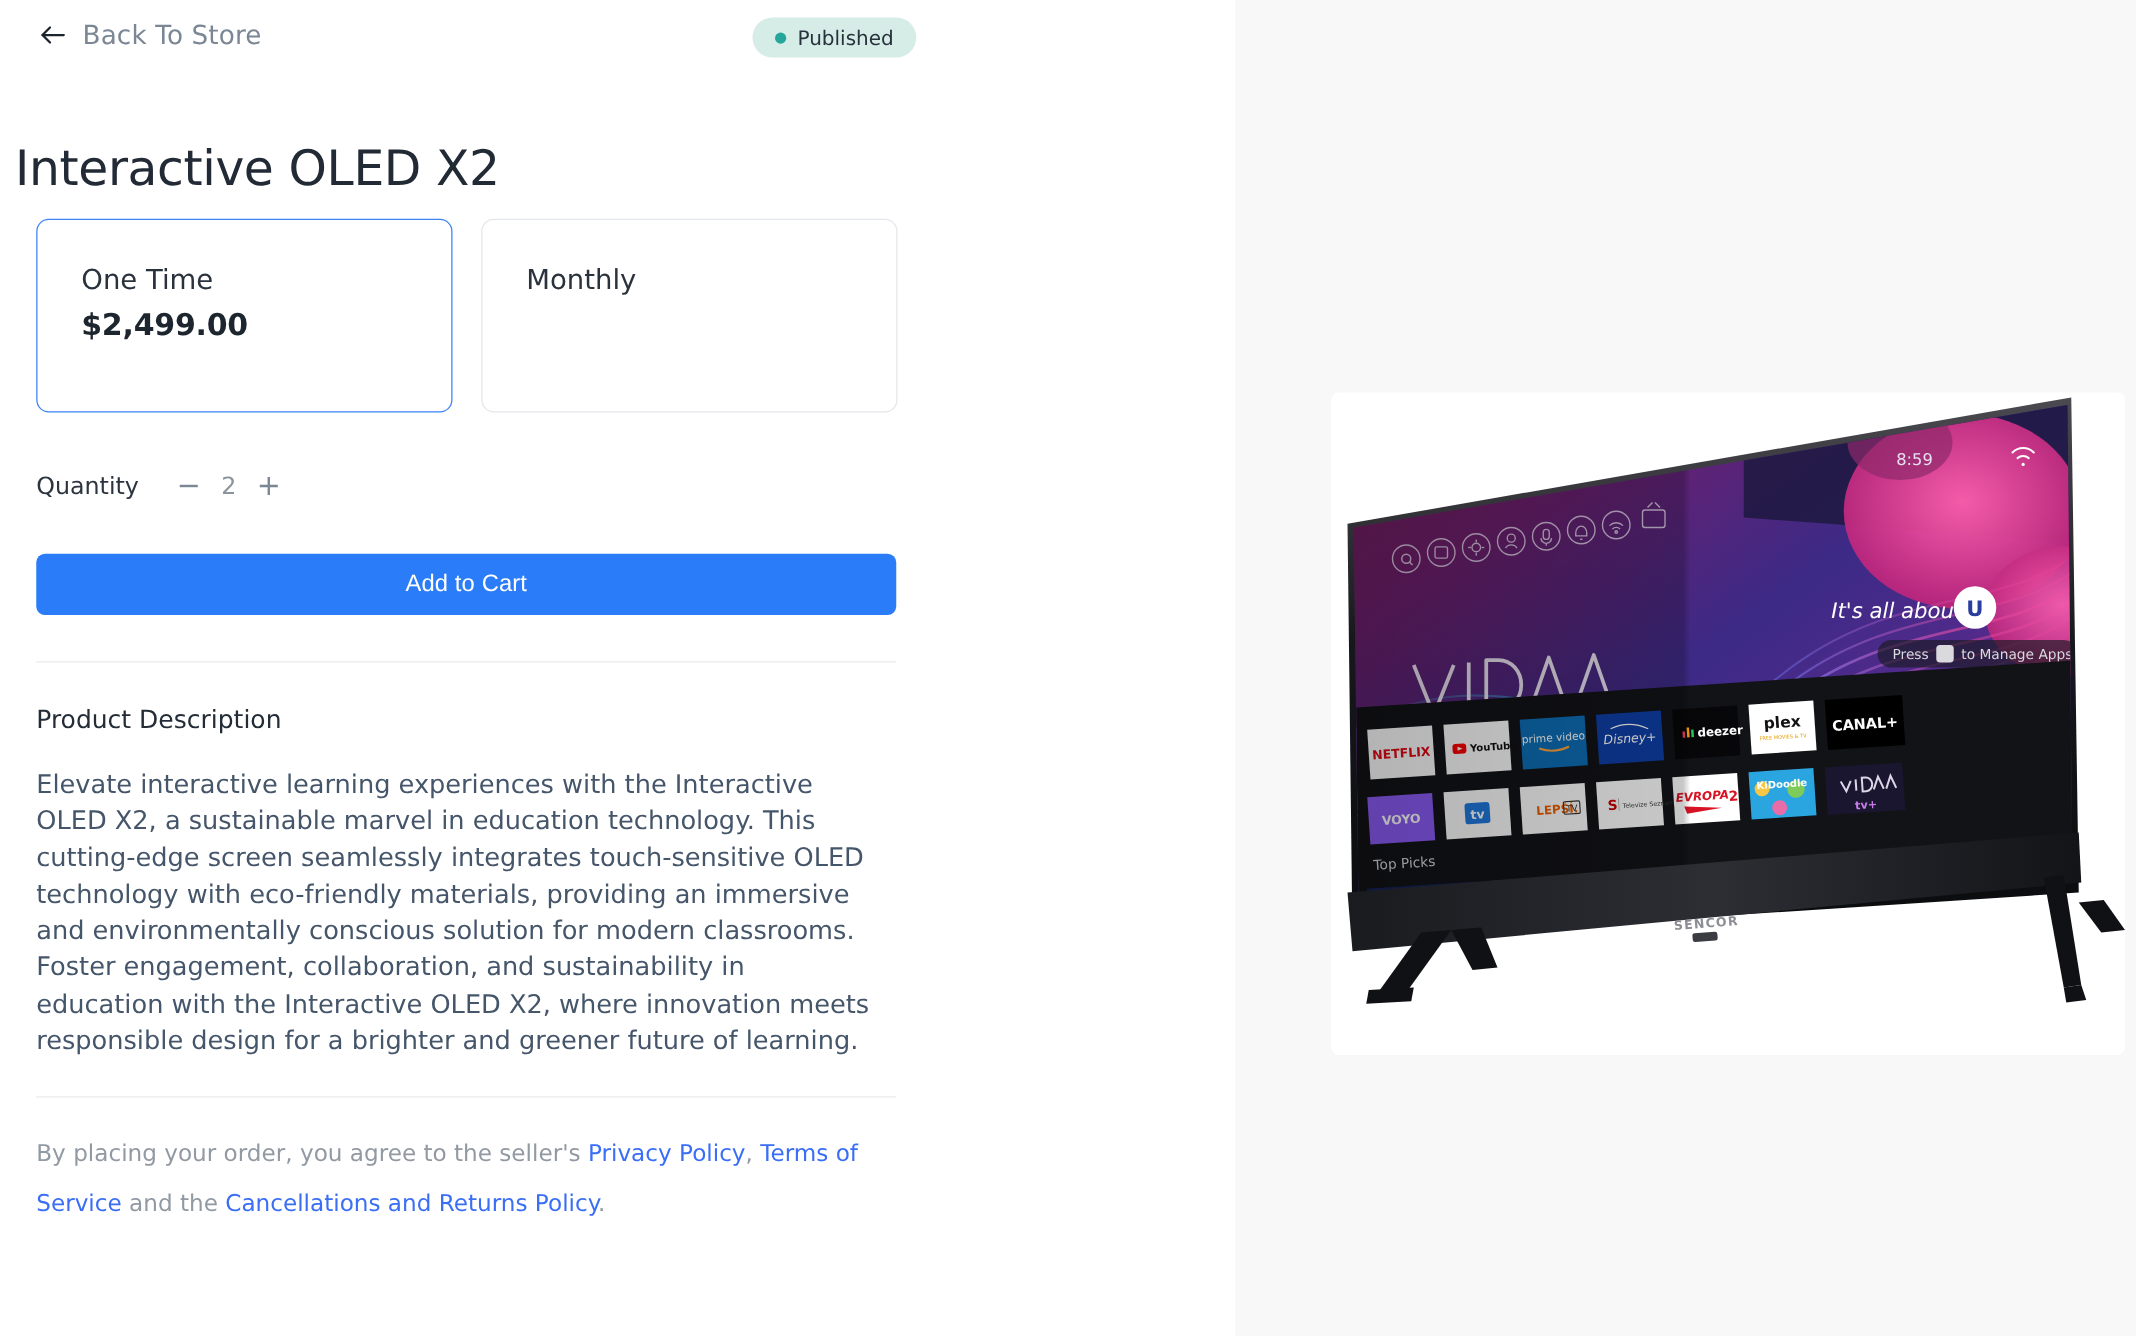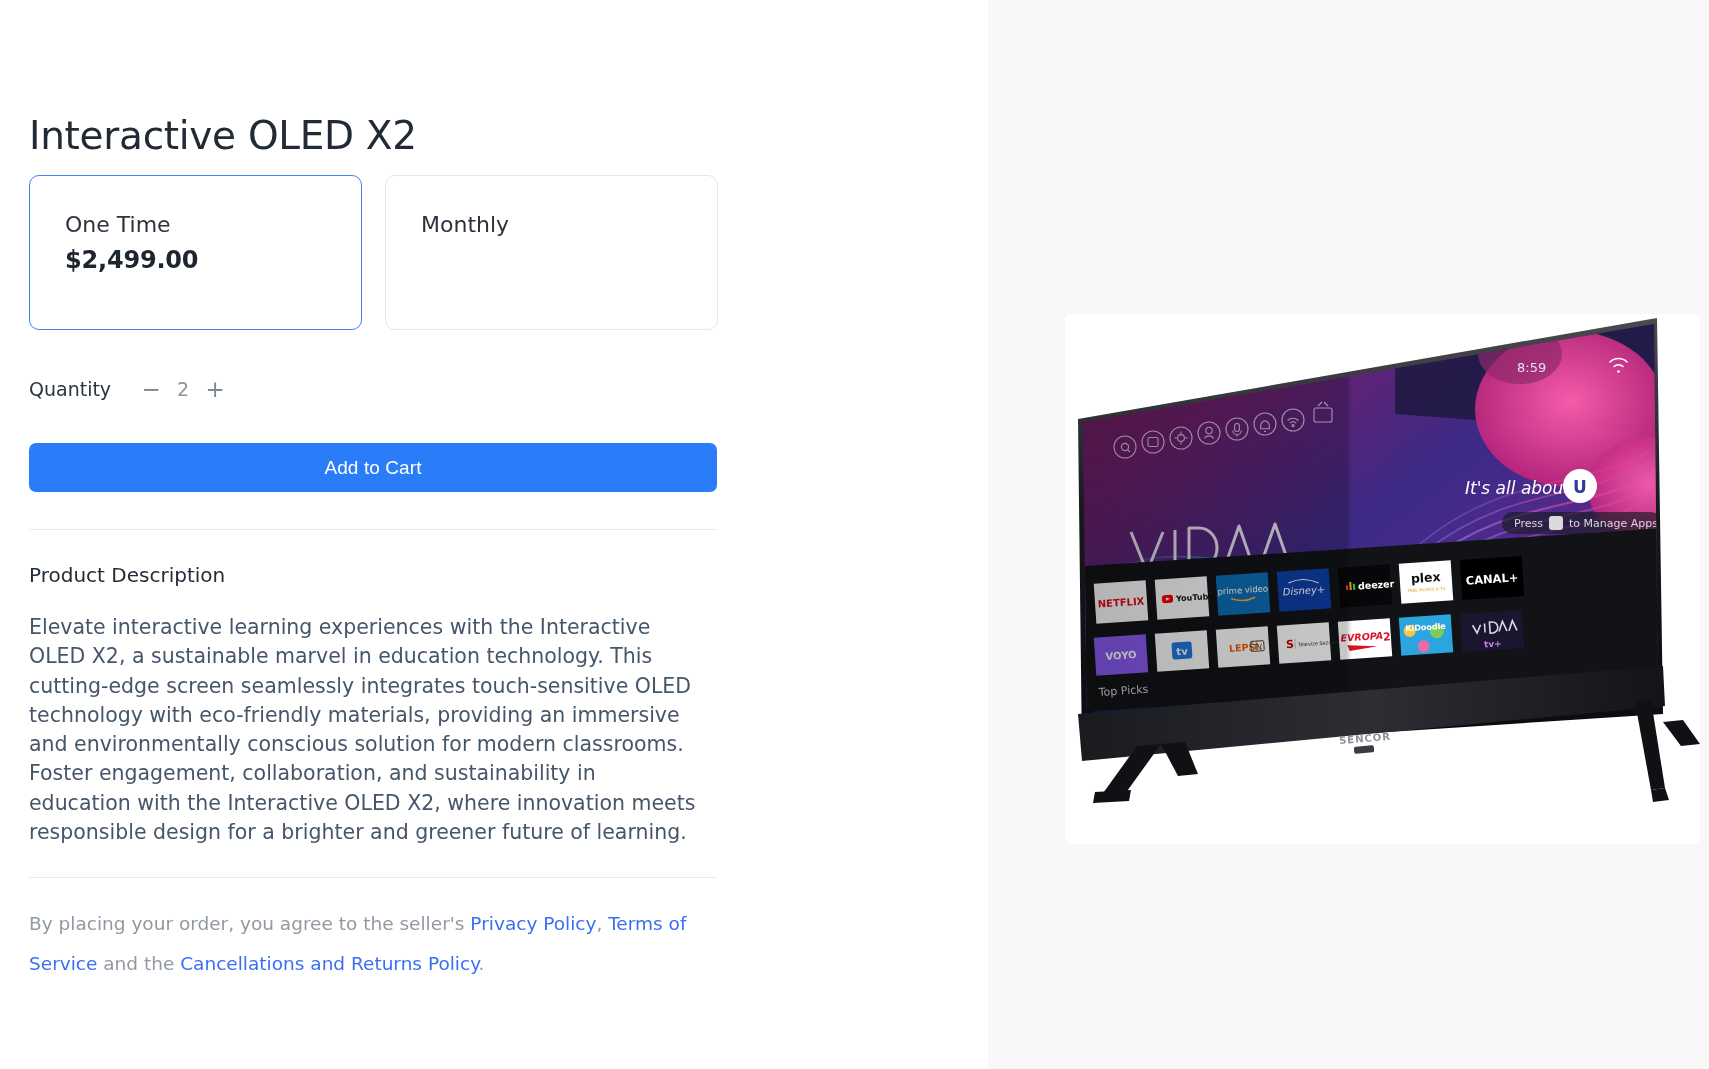--- a/index.html
+++ b/index.html
@@ -35,21 +35,21 @@
   .status-badge {
     position: absolute; right: 255px; top: 14px;
     background: #d5ece7; border-radius: 16px;
     height: 32px; padding: 0 18px;
     display: flex; align-items: center; gap: 9px;
   }
   .status-dot { width: 9px; height: 9px; border-radius: 50%; background: #26a69a; display:block; }
   .status-text { font-size: 16px; color: #27323c; }
 
   .title {
-    position: absolute; left: 29px; top: 113px;
+    position: absolute; left: 12px; top: 113px;
     font-size: 39px; font-weight: 400; color: #222b35;
     letter-spacing: -.3px;
   }
 
   
   .price-row {
     position: absolute; left: 29px; top: 175px;
     display: flex; gap: 23px;
   }
   .price-card {
@@ -127,20 +127,36 @@
 
   .tile-txt { font-family: "DejaVu Sans", "Liberation Sans", sans-serif; }
 </style>
 </head>
 <body>
 
 <div class="page">
 
   <div class="left-panel">
 
+    <div class="topbar">
+      <div class="back-link">
+        <span>
+          <svg class="back-arrow" viewBox="0 0 22 22" fill="none">
+            <path d="M20 11 H3" stroke="#1b232c" stroke-width="1.8" stroke-linecap="round"></path>
+            <path d="M9 5 L3 11 L9 17" stroke="#1b232c" stroke-width="1.8" stroke-linecap="round" stroke-linejoin="round"></path>
+          </svg>
+        </span>
+        <span class="back-text">Back To Store</span>
+      </div>
+
+      <div class="status-badge">
+        <span class="status-dot"></span>
+        <span class="status-text">Published</span>
+      </div>
+    </div>
 
     <h1 class="title">Interactive OLED X2</h1>
 
     <div class="price-row">
       <div class="price-card selected">
         <div class="pc-label">One Time</div>
         <div class="pc-price-wrap">
           <span class="pc-price">$2,499.00</span>
         </div>
       </div>

